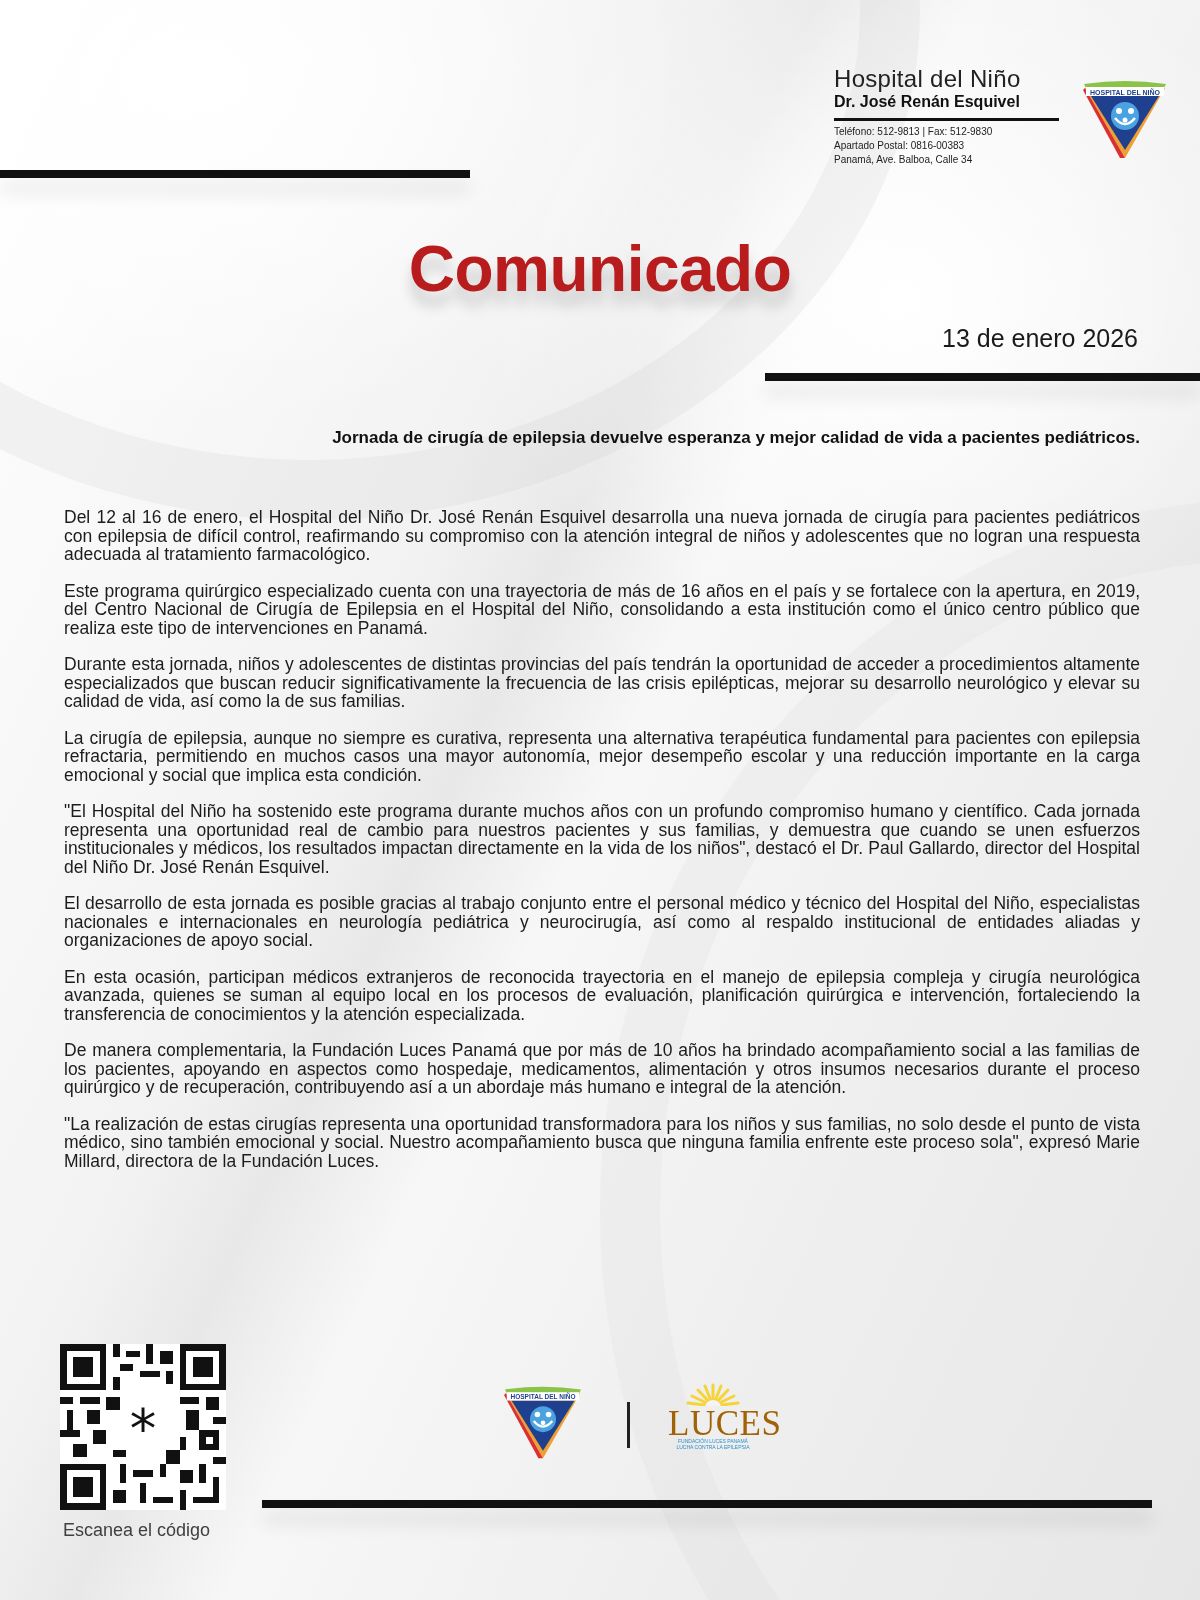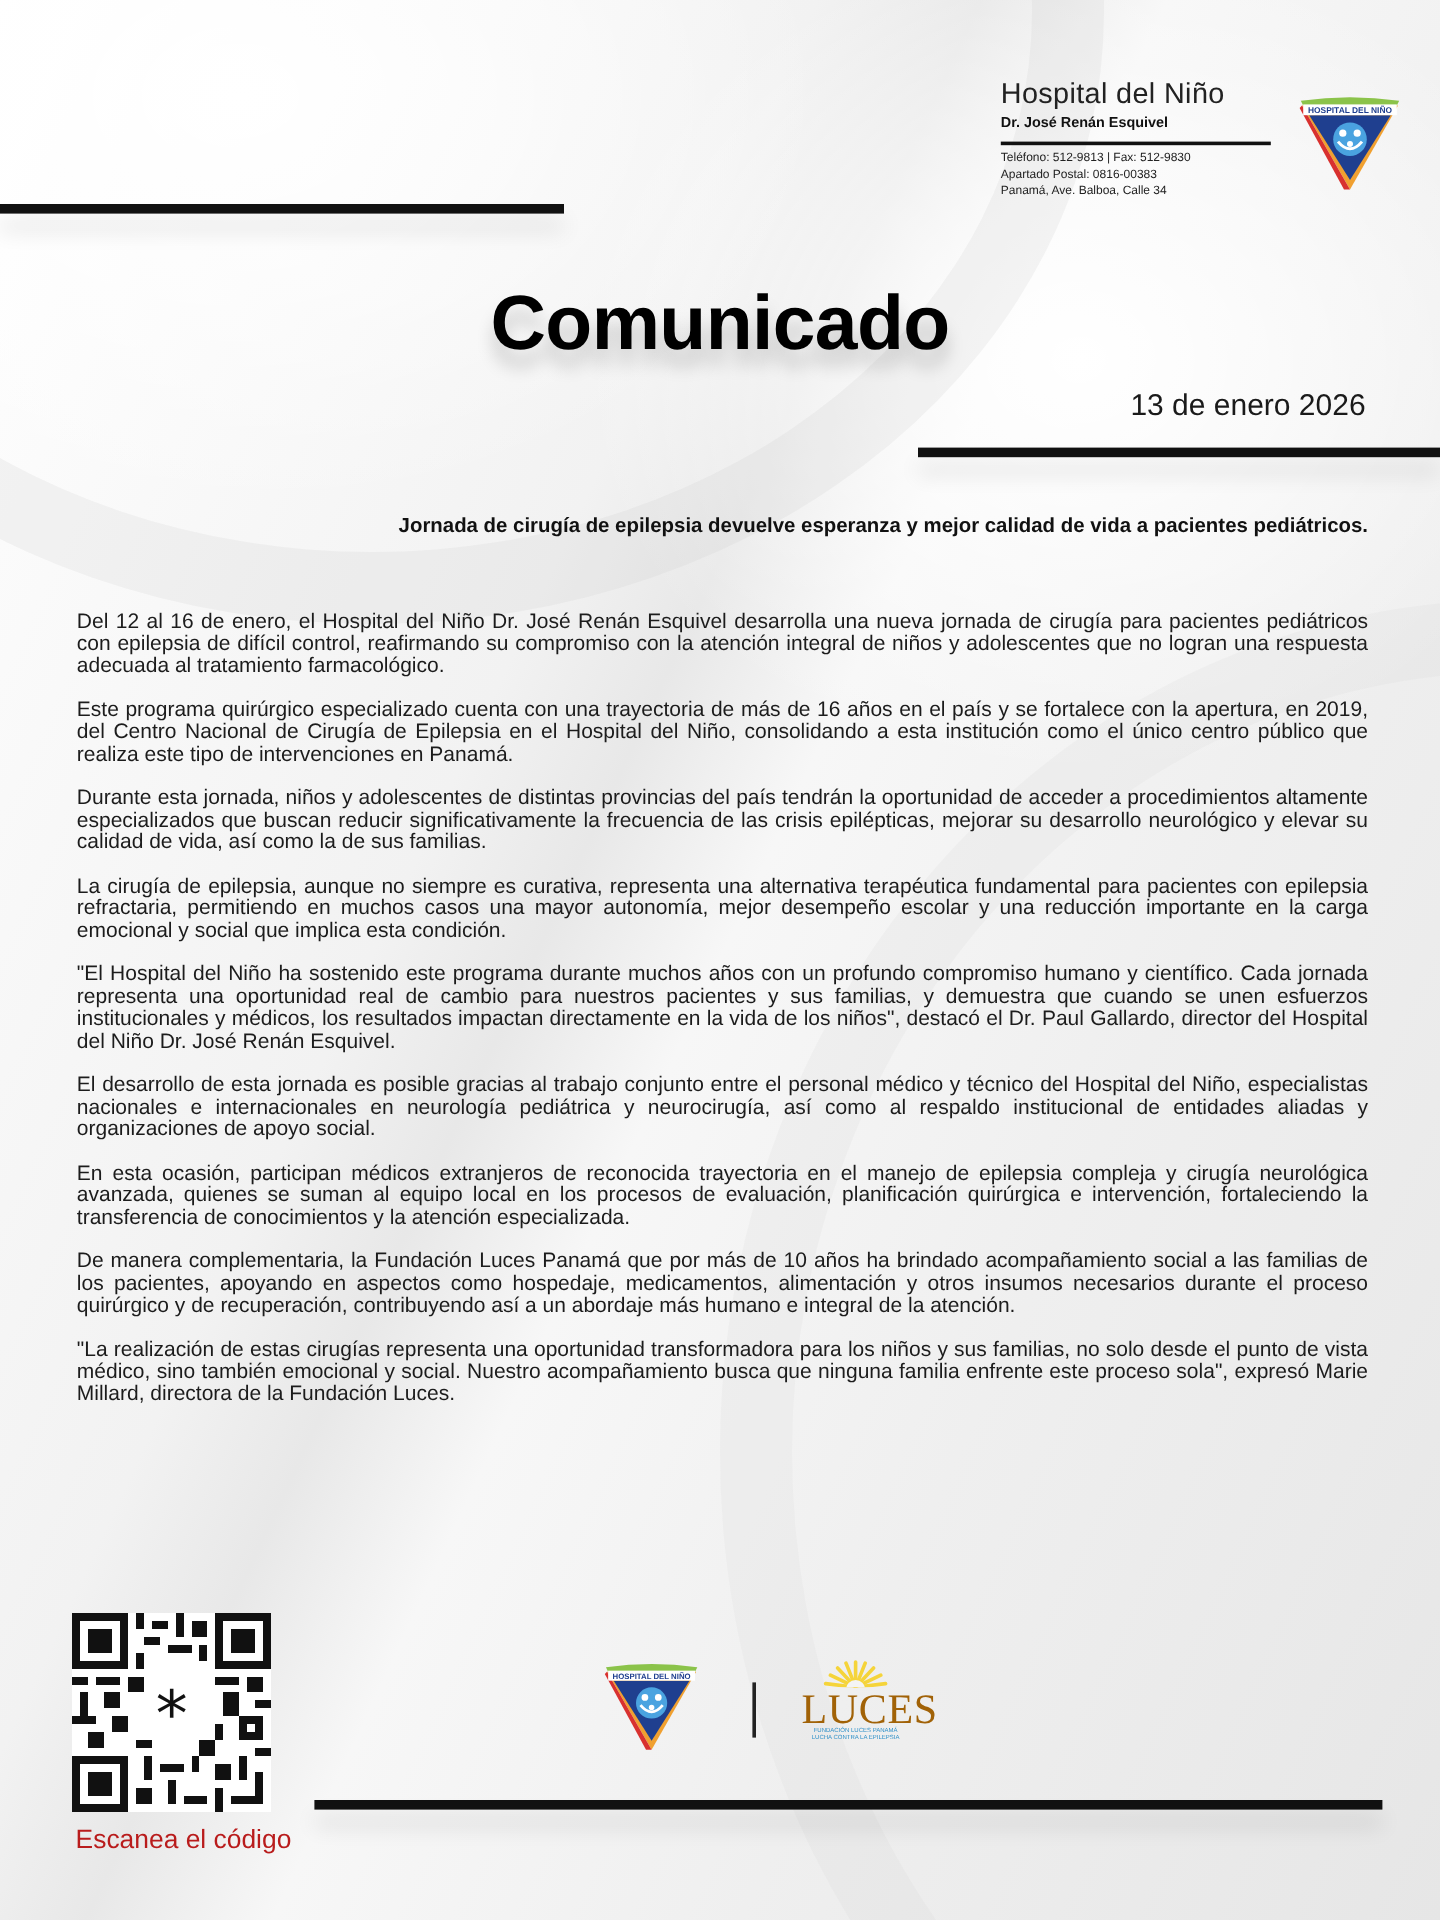--- a/index.html
+++ b/index.html
@@ -18,45 +18,45 @@
   }
   .swoosh {
     position: absolute; border-radius: 50%;
     border: 60px solid rgba(200,200,200,0.18);
   }
   .bar { position: absolute; background: #111; height: 8px; box-shadow: 0 14px 18px rgba(0,0,0,0.12); }
 
   
   .header { position: absolute; top: 66px; left: 834px; width: 228px; }
   .hosp-name { font-size: 24px; color: #222; letter-spacing: 0.3px; line-height: 26px; }
-  .hosp-sub { font-size: 12px; font-weight: bold; color: #111; line-height: 20px; }
+  .hosp-sub { font-size: 16px; font-weight: bold; color: #111; line-height: 20px; }
   .hosp-rule { height: 3px; background: #111; margin: 6px 0 4px; width: 225px; }
   .hosp-info { font-size: 10px; color: #222; line-height: 14px; }
   .logo { position: absolute; }
 
   .title {
     position: absolute; top: 232px; left: 0; width: 1200px; text-align: center;
-    font-size: 64px; font-weight: bold; color: #000000; letter-spacing: -0.5px;
+    font-size: 64px; font-weight: bold; color: #b91c1c; letter-spacing: -0.5px;
     text-shadow: 0 14px 14px rgba(0,0,0,0.18);
   }
   .date { position: absolute; top: 324px; right: 62px; font-size: 25px; color: #1a1a1a; }
 
   .headline {
     position: absolute; top: 428px; left: 60px; width: 1080px; text-align: right;
     font-size: 17px; font-weight: bold; color: #111;
   }
   .body {
     position: absolute; top: 472px; left: 64px; width: 1076px; margin-top: 36px;
   }
   .body p {
     margin: 0 0 18px 0; font-size: 17.5px; line-height: 18.5px; text-align: justify; color: #1c1c1c;
   }
 
   .qr { position: absolute; left: 60px; top: 1344px; width: 166px; height: 166px; }
-  .qr-label { position: absolute; left: 63px; top: 1520px; font-size: 22px; color: #b91c1c; }
+  .qr-label { position: absolute; left: 63px; top: 1520px; font-size: 18px; color: #404040; }
 
   .footer-divider { position: absolute; left: 627px; top: 1402px; width: 3px; height: 46px; background: #222; }
   .luces { position: absolute; left: 668px; top: 1382px; width: 90px; text-align: center; }
   .luces-word { font-family: "Liberation Serif", serif; font-size: 35px; color: #a16207; line-height: 28px; letter-spacing: 0.5px; }
   .luces-sub { font-size: 5px; color: #2d8fc8; line-height: 6px; }
 </style>
 </head>
 <body>
 
 <div class="bg"></div>

